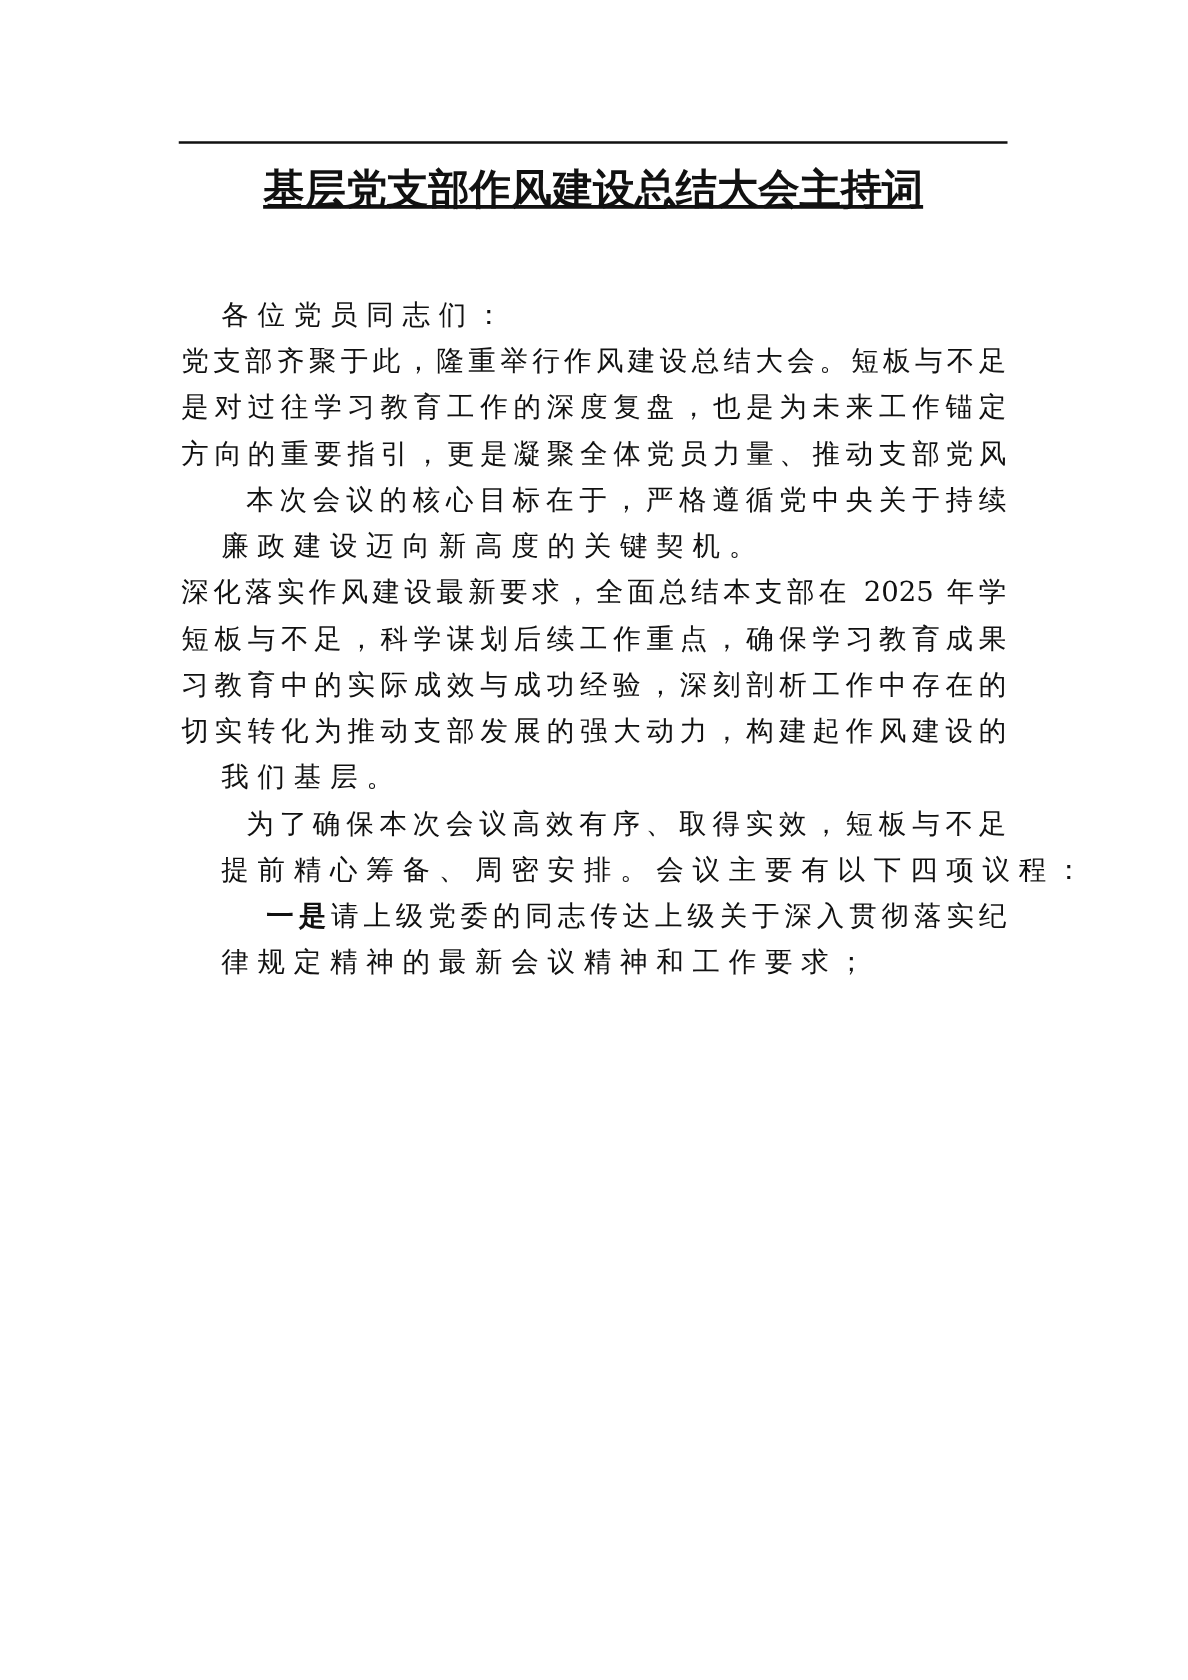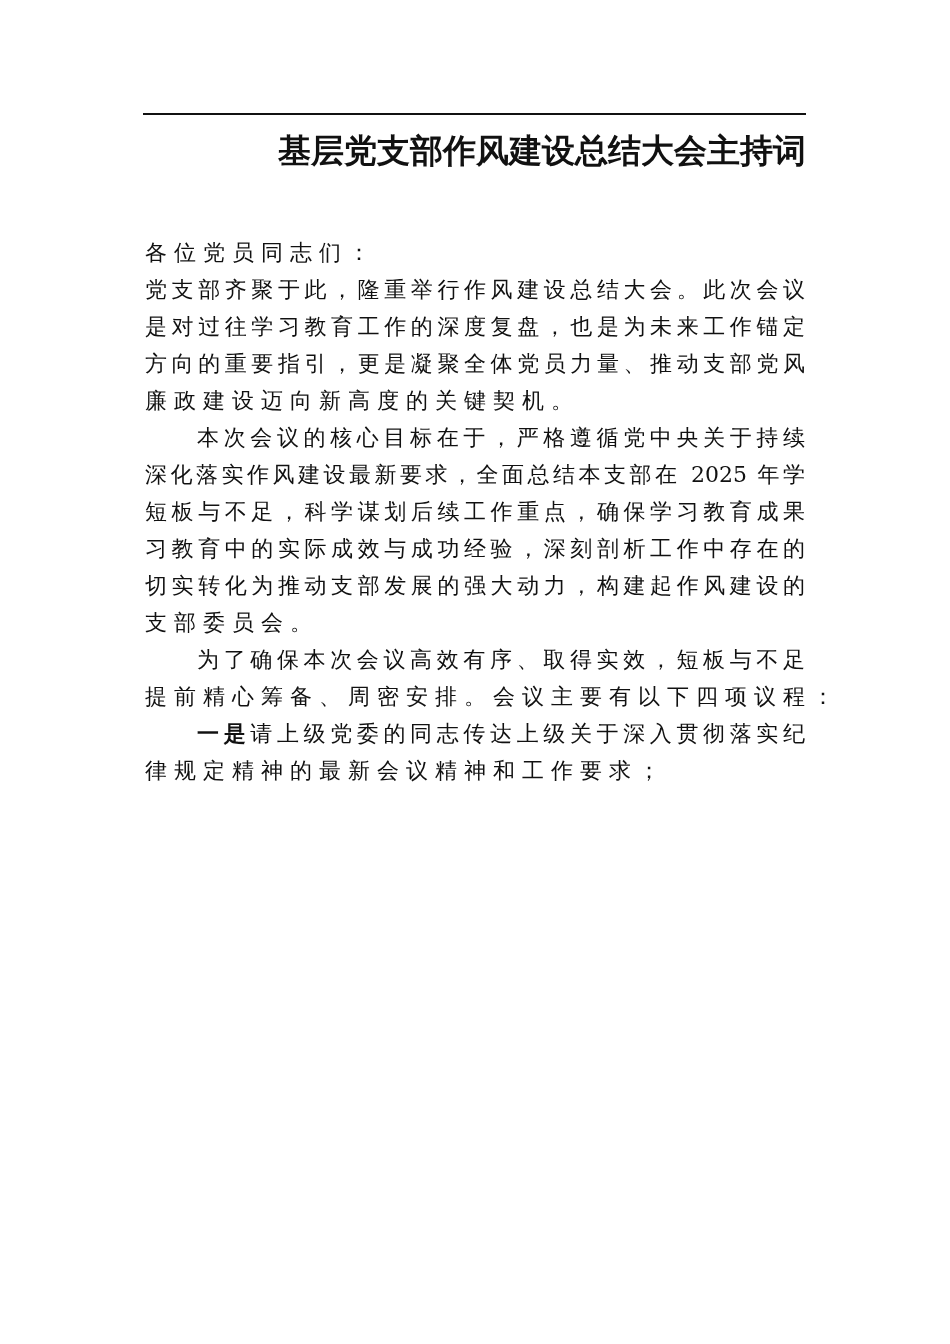--- a/index.html
+++ b/index.html
@@ -1,46 +1,46 @@
 <!DOCTYPE html>
 <html><head>
 <meta charset="utf-8">
 <style>
   html, body { margin: 0; padding: 0; background: #ffffff; }
   body { width: 950px; height: 1344px; position: relative; overflow: hidden; font-family: "DejaVu Serif", "Liberation Serif", serif; color: #111; }
   .rule { position: absolute; left: 143px; top: 113px; width: 663px; height: 2px; background: #111; }
-  .title { position: absolute; left: 143px; top: 126px; width: 663px; text-align: right; font-size: 33px; font-weight: bold; line-height: 50px; letter-spacing: 0px; font-family: "DejaVu Serif", serif; }
+  .title { position: absolute; left: 143px; top: 126px; width: 663px; text-align: center; font-size: 33px; font-weight: bold; line-height: 50px; letter-spacing: 0px; font-family: "DejaVu Serif", serif; text-decoration: underline; }
   .body { position: absolute; left: 145px; top: 234px; width: 660px; }
   .line { height: 37px; line-height: 37px; font-size: 22px; white-space: nowrap; text-align: justify; text-align-last: justify; }
-  .line.last { text-align-last: left; letter-spacing: 7px; }
+  .line.last { text-align-last: left; letter-spacing: 7px; margin-left: 32px; }
   .indent { padding-left: 52px; }
-  .b { font-weight: bold; }
+  .b { font-weight: bold; margin-left: 16px; }
 </style>
 </head>
 <body>
 
 <div class="rule"></div>
 <div class="title">基层党支部作风建设总结大会主持词</div>
 
 <div class="body">
 
   <div class="line last">各位党员同志们：</div>
 
 
-  <div class="line">党支部齐聚于此，隆重举行作风建设总结大会。此次会议</div>
+  <div class="line">党支部齐聚于此，隆重举行作风建设总结大会。短板与不足</div>
   <div class="line">是对过往学习教育工作的深度复盘，也是为未来工作锚定</div>
   <div class="line">方向的重要指引，更是凝聚全体党员力量、推动支部党风</div>
+  <div class="line indent">本次会议的核心目标在于，严格遵循党中央关于持续</div>
+
   <div class="line last">廉政建设迈向新高度的关键契机。</div>
-
-  <div class="line indent">本次会议的核心目标在于，严格遵循党中央关于持续</div>
   <div class="line">深化落实作风建设最新要求，全面总结本支部在 2025 年学</div>
   <div class="line">短板与不足，科学谋划后续工作重点，确保学习教育成果</div>
   <div class="line">习教育中的实际成效与成功经验，深刻剖析工作中存在的</div>
   <div class="line">切实转化为推动支部发展的强大动力，构建起作风建设的</div>
-  <div class="line last">支部委员会。</div>
+  <div class="line last">我们基层。</div>
 
 
   <div class="line indent">为了确保本次会议高效有序、取得实效，短板与不足</div>
   <div class="line last">提前精心筹备、周密安排。会议主要有以下四项议程：</div>
 
   <div class="line indent"><span class="b">一是</span><span>请上级党委的同志传达上级关于深入贯彻落实纪</span></div>
   <div class="line last">律规定精神的最新会议精神和工作要求；</div>
 </div>
 
 </body></html>

